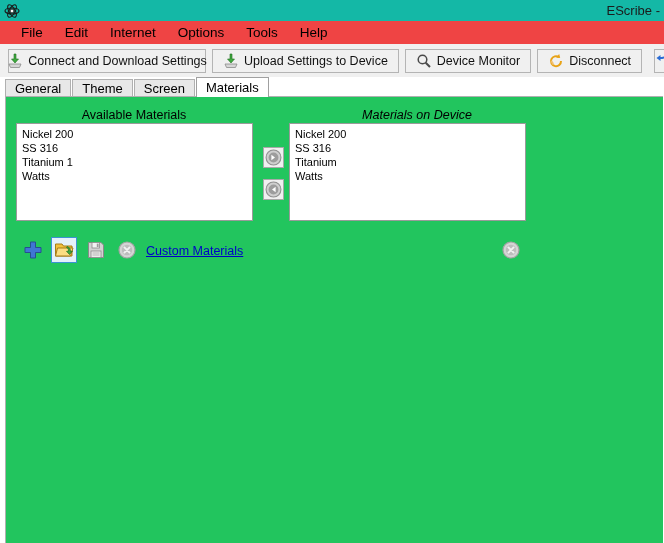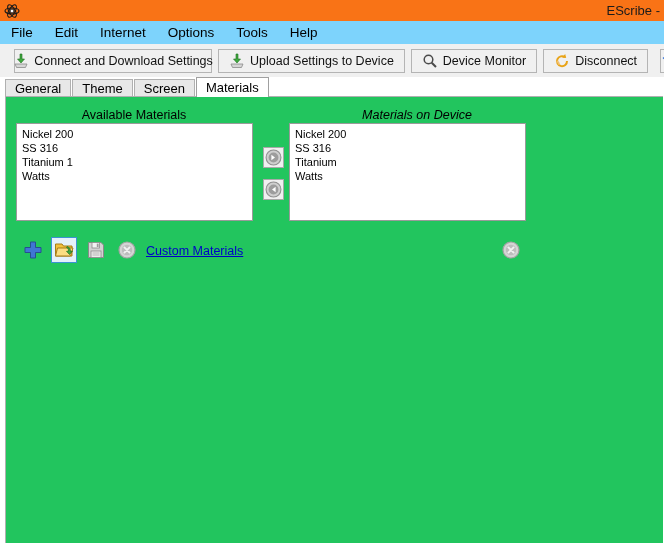--- a/index.html
+++ b/index.html
@@ -13,21 +13,21 @@
     font-family: "Liberation Sans", sans-serif;
     font-size: 12px;
     color: #000000;
     overflow: hidden;
     position: relative;
   }
 
   
   #titlebar {
     height: 21px;
-    background: #f97316;
+    background: #14b8a6;
     display: flex;
     align-items: center;
     justify-content: space-between;
     padding: 0 2px 0 4px;
     box-sizing: border-box;
   }
   #app-icon {
     width: 16px;
     height: 16px;
     flex: 0 0 16px;
@@ -37,41 +37,42 @@
     font-size: 13px;
     color: #1b1b1b;
     padding-right: 2px;
     white-space: nowrap;
     font-family: "Liberation Sans", sans-serif;
   }
 
   
   #menubar {
     height: 24px;
-    background: #7dd3fc;
-    display: flex;
-    align-items: center;
+    background: #ef4444;
+    display: flex;
+    align-items: center;
+    padding-left: 10px;
     box-sizing: border-box;
     border-bottom: 1px solid #f0f0f0;
   }
   .menu-item {
     font-size: 13.5px;
     color: #000;
     padding: 2px 11px;
     cursor: default;
     white-space: nowrap;
   }
 
   
   #toolbar {
     height: 32px;
     background: #f0f0f0;
     display: flex;
     align-items: center;
-    padding: 0 14px;
+    padding: 0 8px;
     box-sizing: border-box;
     gap: 6px;
   }
   .tb-btn {
     height: 24px;
     background: #f0f0f0;
     border: 1px solid #b4b4b4;
     display: flex;
     align-items: center;
     justify-content: center;

